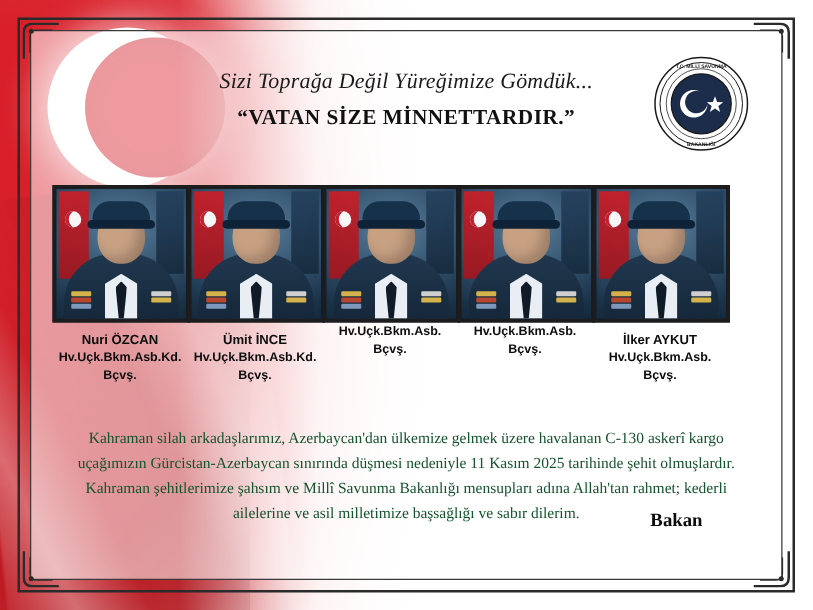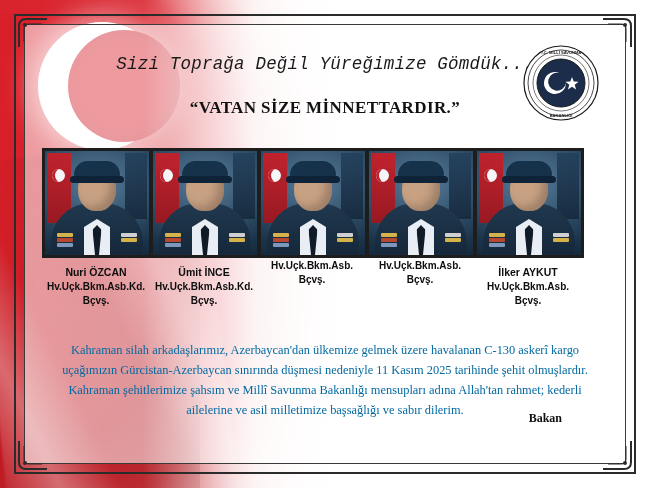--- a/index.html
+++ b/index.html
@@ -98,32 +98,32 @@
     position: absolute;
     left: 40px; top: 40px;
     right: 40px; bottom: 40px;
   }
 
   .headline {
     text-align: center;
     margin-top: 14px;
   }
   .headline .l1 {
-    font-family: Liberation Mono, monospace;
+    font-family: Liberation Serif, serif;
     font-style: italic;
     font-size: 17.5px;
     color: #1a1a1a;
     letter-spacing: .2px;
   }
   .headline .l2 {
     font-family: "Liberation Serif", serif;
     font-size: 17px;
     font-weight: 700;
     color: #111111;
-    margin-top: 24px;
+    margin-top: 9px;
     letter-spacing: .4px;
   }
 
   
   .emblem {
     position: absolute;
     right: 10px; top: 4px;
     width: 78px; height: 78px;
   }
 
@@ -256,37 +256,37 @@
 
   
   .bodytext {
     position: absolute;
     left: 18px; right: 18px;
     top: 300px;
     text-align: center;
     font-family: "Liberation Serif", serif;
     font-size: 12.4px;
     line-height: 1.62;
-    color: #0369a1;
+    color: #14532d;
   }
   .signature {
     position: absolute;
     right: 48px;
     bottom: 22px;
     text-align: center;
     font-family: "Liberation Serif", serif;
     color: #0d0d0d;
   }
   .signature .sname {
     font-size: 14px;
     font-weight: 700;
     letter-spacing: .2px;
   }
   .signature .stitle {
-    font-size: 12px;
+    font-size: 15px;
     font-weight: 700;
     margin-top: 2px;
   }
 </style>
 </head>
 <body>
 
 <div id="page">
 
   <div class="flag-bg"></div>

